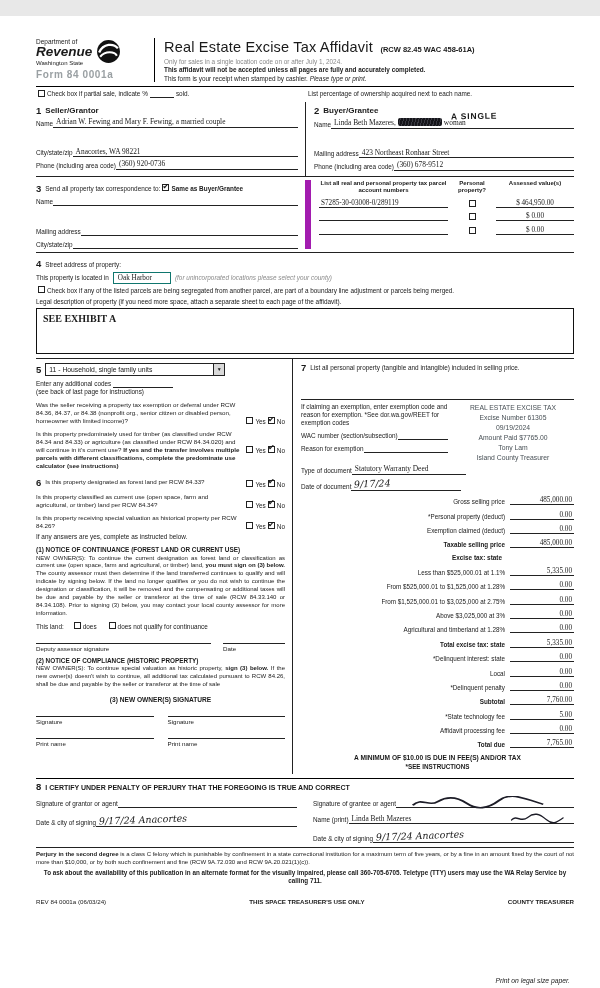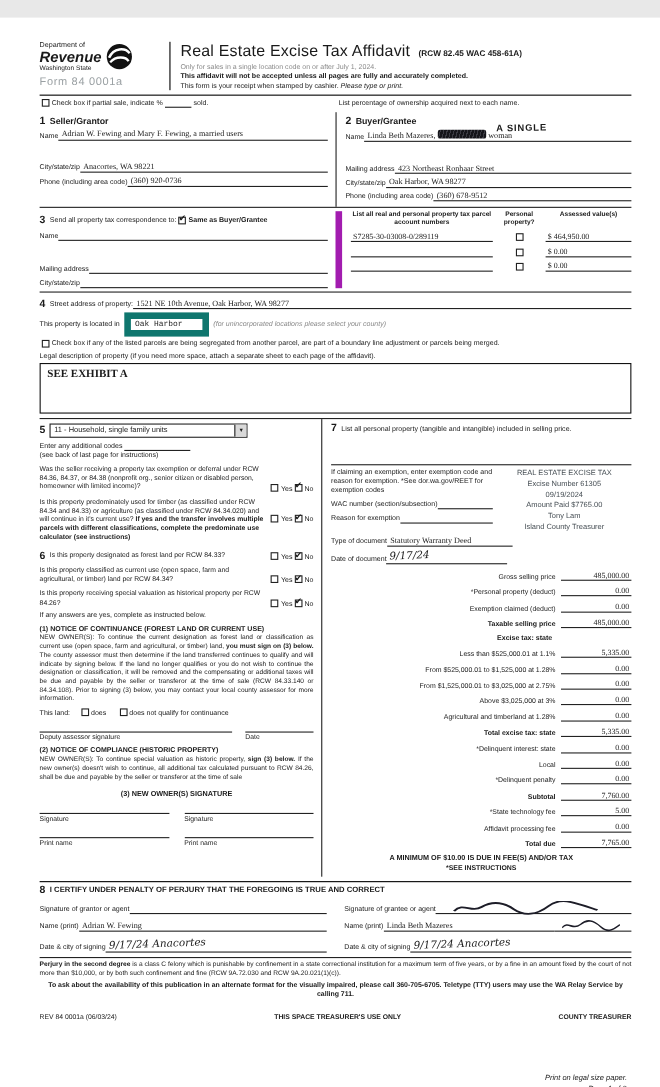--- a/index.html
+++ b/index.html
@@ -18,21 +18,21 @@
   .cb .mark{font-size:8px;line-height:1;margin-top:-2px}
   .mini-line{display:inline-block;width:24px;border-bottom:1px solid #222;height:7px;margin:0 2px}
   
   .hdr{display:flex;align-items:stretch}
   .hdr-left{width:118px;padding-right:6px}
   .logo-row{display:flex;align-items:center;gap:4px}
   .dept1{font-size:6.5px}
   .dept2{font-size:13.5px;font-weight:bold;font-style:italic;line-height:1}
   .dept3{font-size:6px;margin-top:1px}
   .logo{width:25px;height:25px}
-  .form-no{color:#9aa0a3;font-weight:normal;font-size:10px;letter-spacing:.6px;margin-top:3px}
+  .form-no{color:#9aa0a3;font-weight:bold;font-size:10px;letter-spacing:.6px;margin-top:3px}
   .hdr-right{flex:1;border-left:1.2px solid #000;padding-left:9px}
   .title{font-size:14.5px;font-weight:normal;letter-spacing:.2px}
   .title-rcw{font-size:7.5px;font-weight:bold;margin-left:3px}
   .note{font-size:6.4px;margin-top:1.6px}
   .rule{border:none;border-top:1.7px solid #000;margin:4px 0 3px}
   
   .topbar{display:flex;align-items:flex-end;margin:2px 0 4px}
   .topbar .right-note{margin-left:auto;width:266px}
   
   .parties{display:flex}
@@ -43,26 +43,26 @@
   .handcaps{position:absolute;top:9px;left:54%;font-weight:bold;font-size:8.5px;letter-spacing:.8px;transform:rotate(-1deg)}
   .blot{display:inline-block;width:44px;height:8px;margin:0 2px;vertical-align:-1px;background:repeating-linear-gradient(105deg,#15151a 0 2px,#3a3a42 2px 3px);border-radius:2px}
   
   .sec3{display:flex;border-top:1px solid #222;padding-top:3px}
   .sec3-left{width:50%;padding-right:7px}
   .sec3-left .row{margin-top:4px}
   .sec3-right{width:50%;border-left:6px solid #a21caf;padding-left:8px}
   .ptable-head{display:grid;grid-template-columns:1fr 40px 78px;gap:4px;font-size:6px;font-weight:bold;text-align:center;line-height:1.2}
   .ptable-row{display:grid;grid-template-columns:1fr 40px 78px;gap:4px;align-items:end;margin-top:4.5px}
   .pfill{border-bottom:1px solid #222;min-height:9px;font-family:"Liberation Serif",serif;font-size:7.2px;padding:0 2px}
-  .pval{text-align:left}
+  .pval{text-align:center}
   .pcb{justify-self:center}
   
   .sec4{border-top:1px solid #222;margin-top:3px;padding-top:3px}
   .sec4 .row{margin-top:3px}
-  .inputbox{border:6px solid #0f766e;font-size:7.2px;padding:1px 18px 1px 4px;margin:0 4px;font-family:Liberation Mono, monospace}
+  .inputbox{border:1px solid #0f766e;font-size:7.2px;padding:1px 18px 1px 4px;margin:0 4px;font-family:Liberation Serif, serif}
   .legalbox{border:1.6px solid #111;height:46px;margin-top:2px;padding:4px 6px;font-family:"Liberation Serif",serif;font-weight:bold;font-size:10px}
   
   .main{display:flex;border-top:1px solid #222;margin-top:4px}
   .main-left{width:256px;padding:4px 7px 4px 0}
   .main-right{flex:1;border-left:1px solid #222;padding:4px 0 4px 8px}
   .selectbox{display:inline-flex;align-items:center;border:1px solid #222;height:13px;width:180px}
   .selectbox .sval{flex:1;font-size:6.8px;padding:0 3px}
   .selectbox .sarrow{width:11px;height:100%;border-left:1px solid #222;background:#d9d9d9;display:flex;align-items:center;justify-content:center;font-size:5px}
   .qrow{display:flex;margin-top:5px}
   .qtext{flex:1;font-size:6.2px;line-height:1.3}
@@ -145,21 +145,21 @@
   </div>
 
   <div class="parties">
     <section class="party">
       <div class="row">
         <span class="num">1</span>
         <span class="sec-title">Seller/Grantor</span>
       </div>
       <div class="row">
         <span class="lbl">Name</span>
-        <span class="fill">Adrian W. Fewing and Mary F. Fewing, a married users</span>
+        <span class="fill">Adrian W. Fewing and Mary F. Fewing, a married couple</span>
       </div>
       <div class="gap"></div>
       <div class="row">
         <span class="lbl">City/state/zip</span>
         <span class="fill">Anacortes, WA 98221</span>
       </div>
       <div class="row">
         <span class="lbl">Phone (including area code)</span>
         <span class="fill">(360) 920-0736</span>
       </div>
@@ -172,24 +172,20 @@
       </div>
       <span class="handcaps">A SINGLE</span>
       <div class="row">
         <span class="lbl">Name</span>
         <span class="fill"><span>Linda Beth Mazeres,</span><span class="blot"></span><span>woman</span></span>
       </div>
       <div class="gap"></div>
       <div class="row">
         <span class="lbl">Mailing address</span>
         <span class="fill">423 Northeast Ronhaar Street</span>
-      </div>
-      <div class="row">
-        <span class="lbl">City/state/zip</span>
-        <span class="fill">Oak Harbor, WA 98277</span>
       </div>
       <div class="row">
         <span class="lbl">Phone (including area code)</span>
         <span class="fill">(360) 678-9512</span>
       </div>
     </section>
   </div>
 
   <div class="sec3">
     <div class="sec3-left">
@@ -236,21 +232,20 @@
         <span class="cb pcb"></span>
         <span class="pfill pval">$ 0.00</span>
       </div>
     </div>
   </div>
 
   <div class="sec4">
     <div class="row">
       <span class="num">4</span>
       <span class="lbl">Street address of property:</span>
-      <span class="fill">1521 NE 10th Avenue, Oak Harbor, WA 98277</span>
     </div>
     <div class="row" style="align-items:center">
       <span class="lbl">This property is located in</span>
       <span class="inputbox">Oak Harbor</span>
       <span class="lbl ital gray">(for unincorporated locations please select your county)</span>
     </div>
     <div class="row" style="align-items:center">
       <span class="cb"></span>
       <span class="lbl">Check box if any of the listed parcels are being segregated from another parcel, are part of a boundary line adjustment or parcels being merged.</span>
     </div>
@@ -509,24 +504,20 @@
       <span class="num">8</span>
       <span class="certify">I CERTIFY UNDER PENALTY OF PERJURY THAT THE FOREGOING IS TRUE AND CORRECT</span>
     </div>
     <div class="sgrid">
       <div>
         <div class="row">
           <span class="lbl">Signature of grantor or agent</span>
           <span class="fill"></span>
         </div>
         <div class="row">
-          <span class="lbl">Name (print)</span>
-          <span class="fill">Adrian W. Fewing</span>
-        </div>
-        <div class="row">
           <span class="lbl">Date &amp; city of signing</span>
           <span class="fill"><span class="hand">9/17/24  Anacortes</span></span>
         </div>
       </div>
       <div>
         <div class="row">
           <span class="lbl">Signature of grantee or agent</span>
           <span class="fill">
             <svg class="squiggle" viewBox="0 0 100 14" preserveAspectRatio="none">
                 <path d="M2 10 C8 1 13 12 20 6 S34 1 41 8 S56 14 64 5 S80 1 96 9" fill="none" stroke="#1d1d28" stroke-width="1.7"></path>

